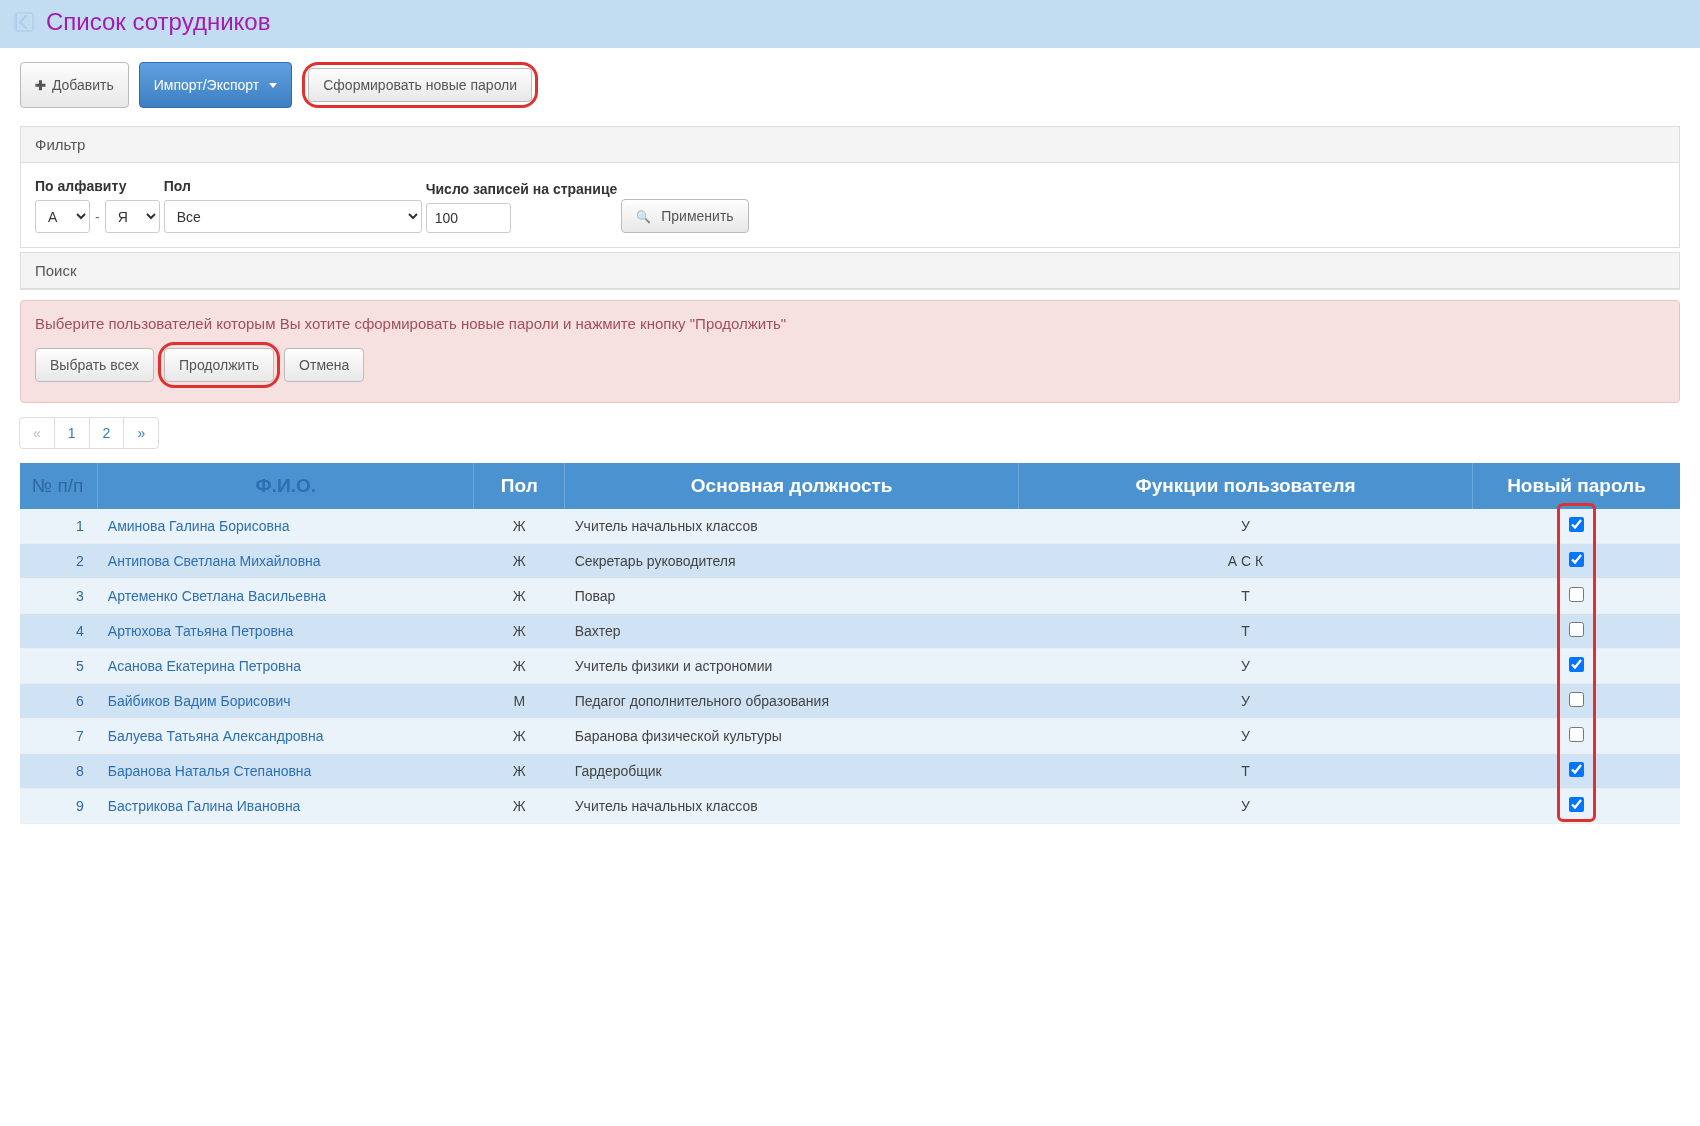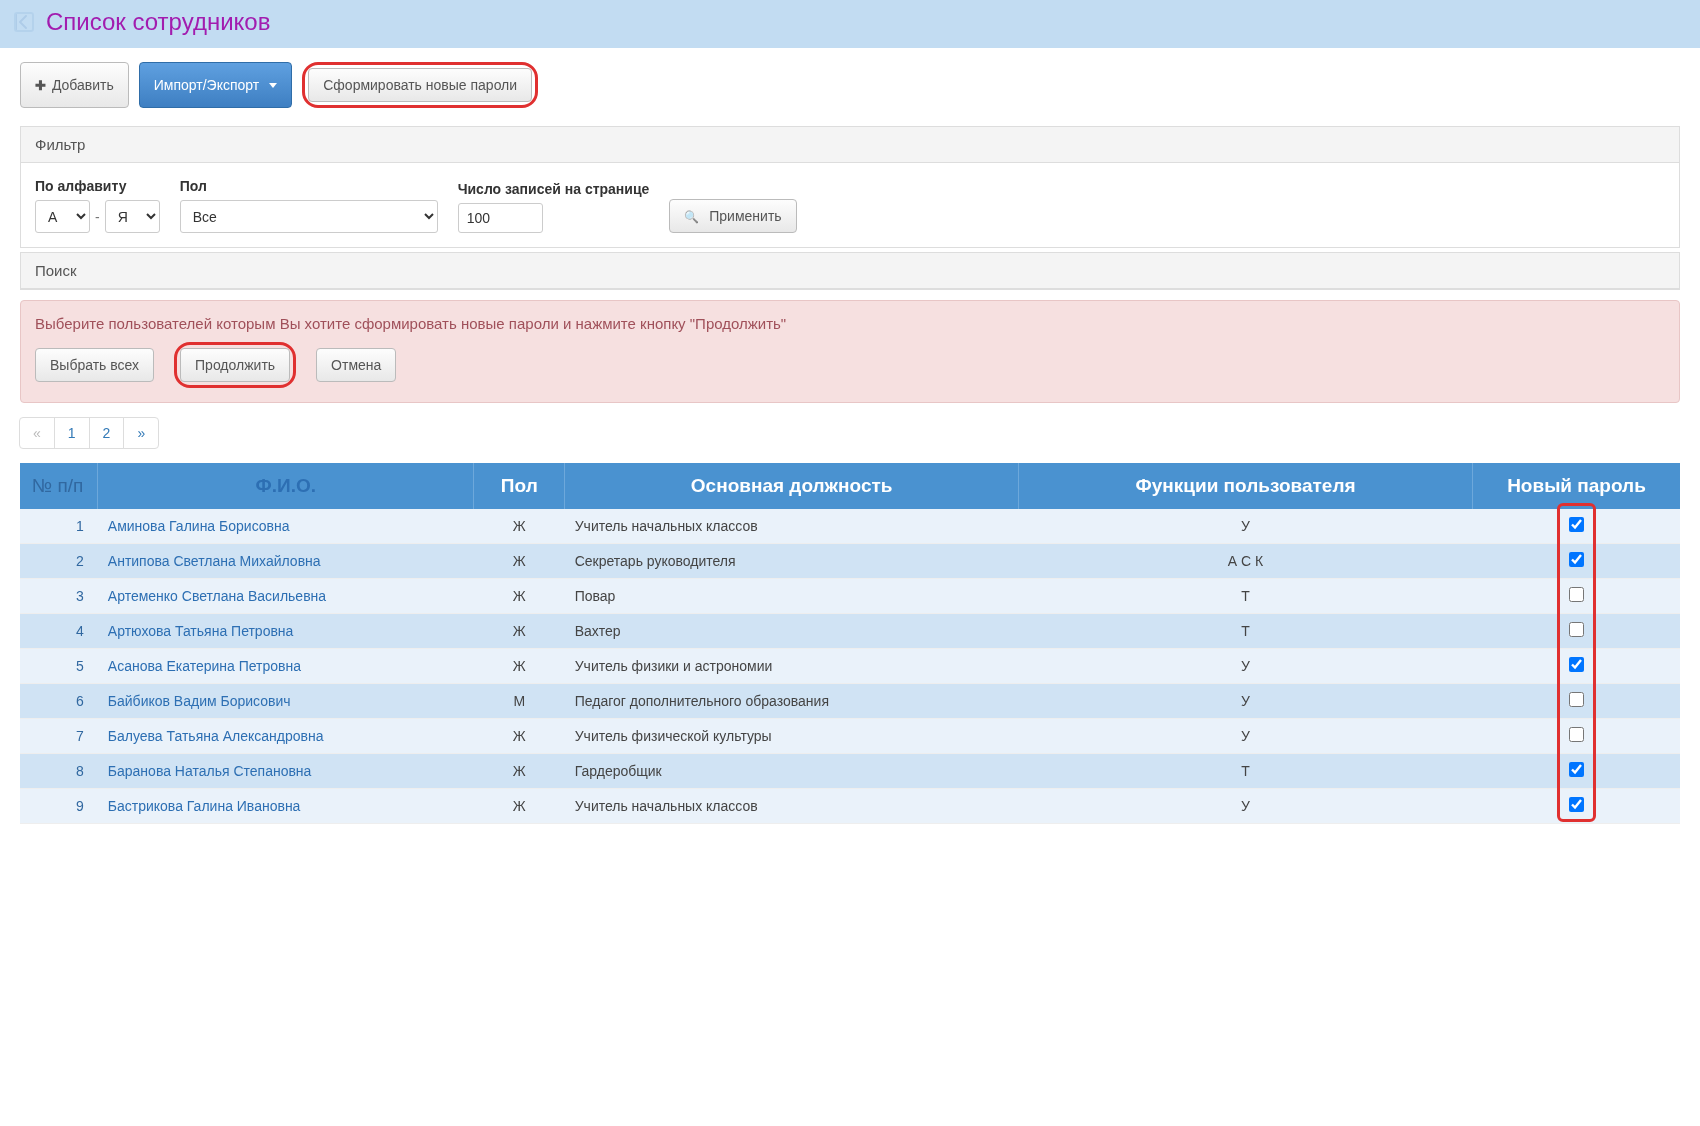--- a/index.html
+++ b/index.html
@@ -76,21 +76,21 @@
       background: #f4f4f4;
       border-bottom: 1px solid #ddd;
       padding: 9px 14px;
       font-size: 15px;
       color: #555;
       font-weight: 500;
     }
     .panel-body {
       padding: 14px;
       display: flex;
-      gap: 20px;
+      gap: 4px;
       align-items: flex-end;
     }
     .filter-group {
       display: flex;
       flex-direction: column;
       gap: 6px;
     }
     .filter-group label {
       font-weight: 600;
       font-size: 14px;
@@ -124,21 +124,21 @@
       padding: 14px;
     }
     .alert-text {
       color: #a0505a;
       font-size: 15px;
       margin-bottom: 10px;
     }
     .alert-buttons {
       display: flex;
       align-items: center;
-      gap: 20px;
+      gap: 4px;
     }
     .pagination {
       display: flex;
       margin: 14px 20px;
       border-radius: 4px;
     }
     .page-item {
       border: 1px solid #ddd;
       padding: 7px 13px;
       color: #337ab7;
@@ -350,21 +350,21 @@
     <td class="col-name"><a href="#">Байбиков Вадим Борисович</a></td>
     <td class="col-gender">М</td>
     <td class="col-position">Педагог дополнительного образования</td>
     <td class="col-func">У</td>
     <td class="col-check"><input type="checkbox" style=""></td>
   </tr>
         <tr>
     <td class="col-num">7</td>
     <td class="col-name"><a href="#">Балуева Татьяна Александровна</a></td>
     <td class="col-gender">Ж</td>
-    <td class="col-position">Учитель физической культуры</td>
+    <td class="col-position">Баранова физической культуры</td>
     <td class="col-func">У</td>
     <td class="col-check"><input type="checkbox" style=""></td>
   </tr>
         <tr>
     <td class="col-num">8</td>
     <td class="col-name"><a href="#">Баранова Наталья Степановна</a></td>
     <td class="col-gender">Ж</td>
     <td class="col-position">Гардеробщик</td>
     <td class="col-func">Т</td>
     <td class="col-check"><input type="checkbox" checked="" style=""></td>

